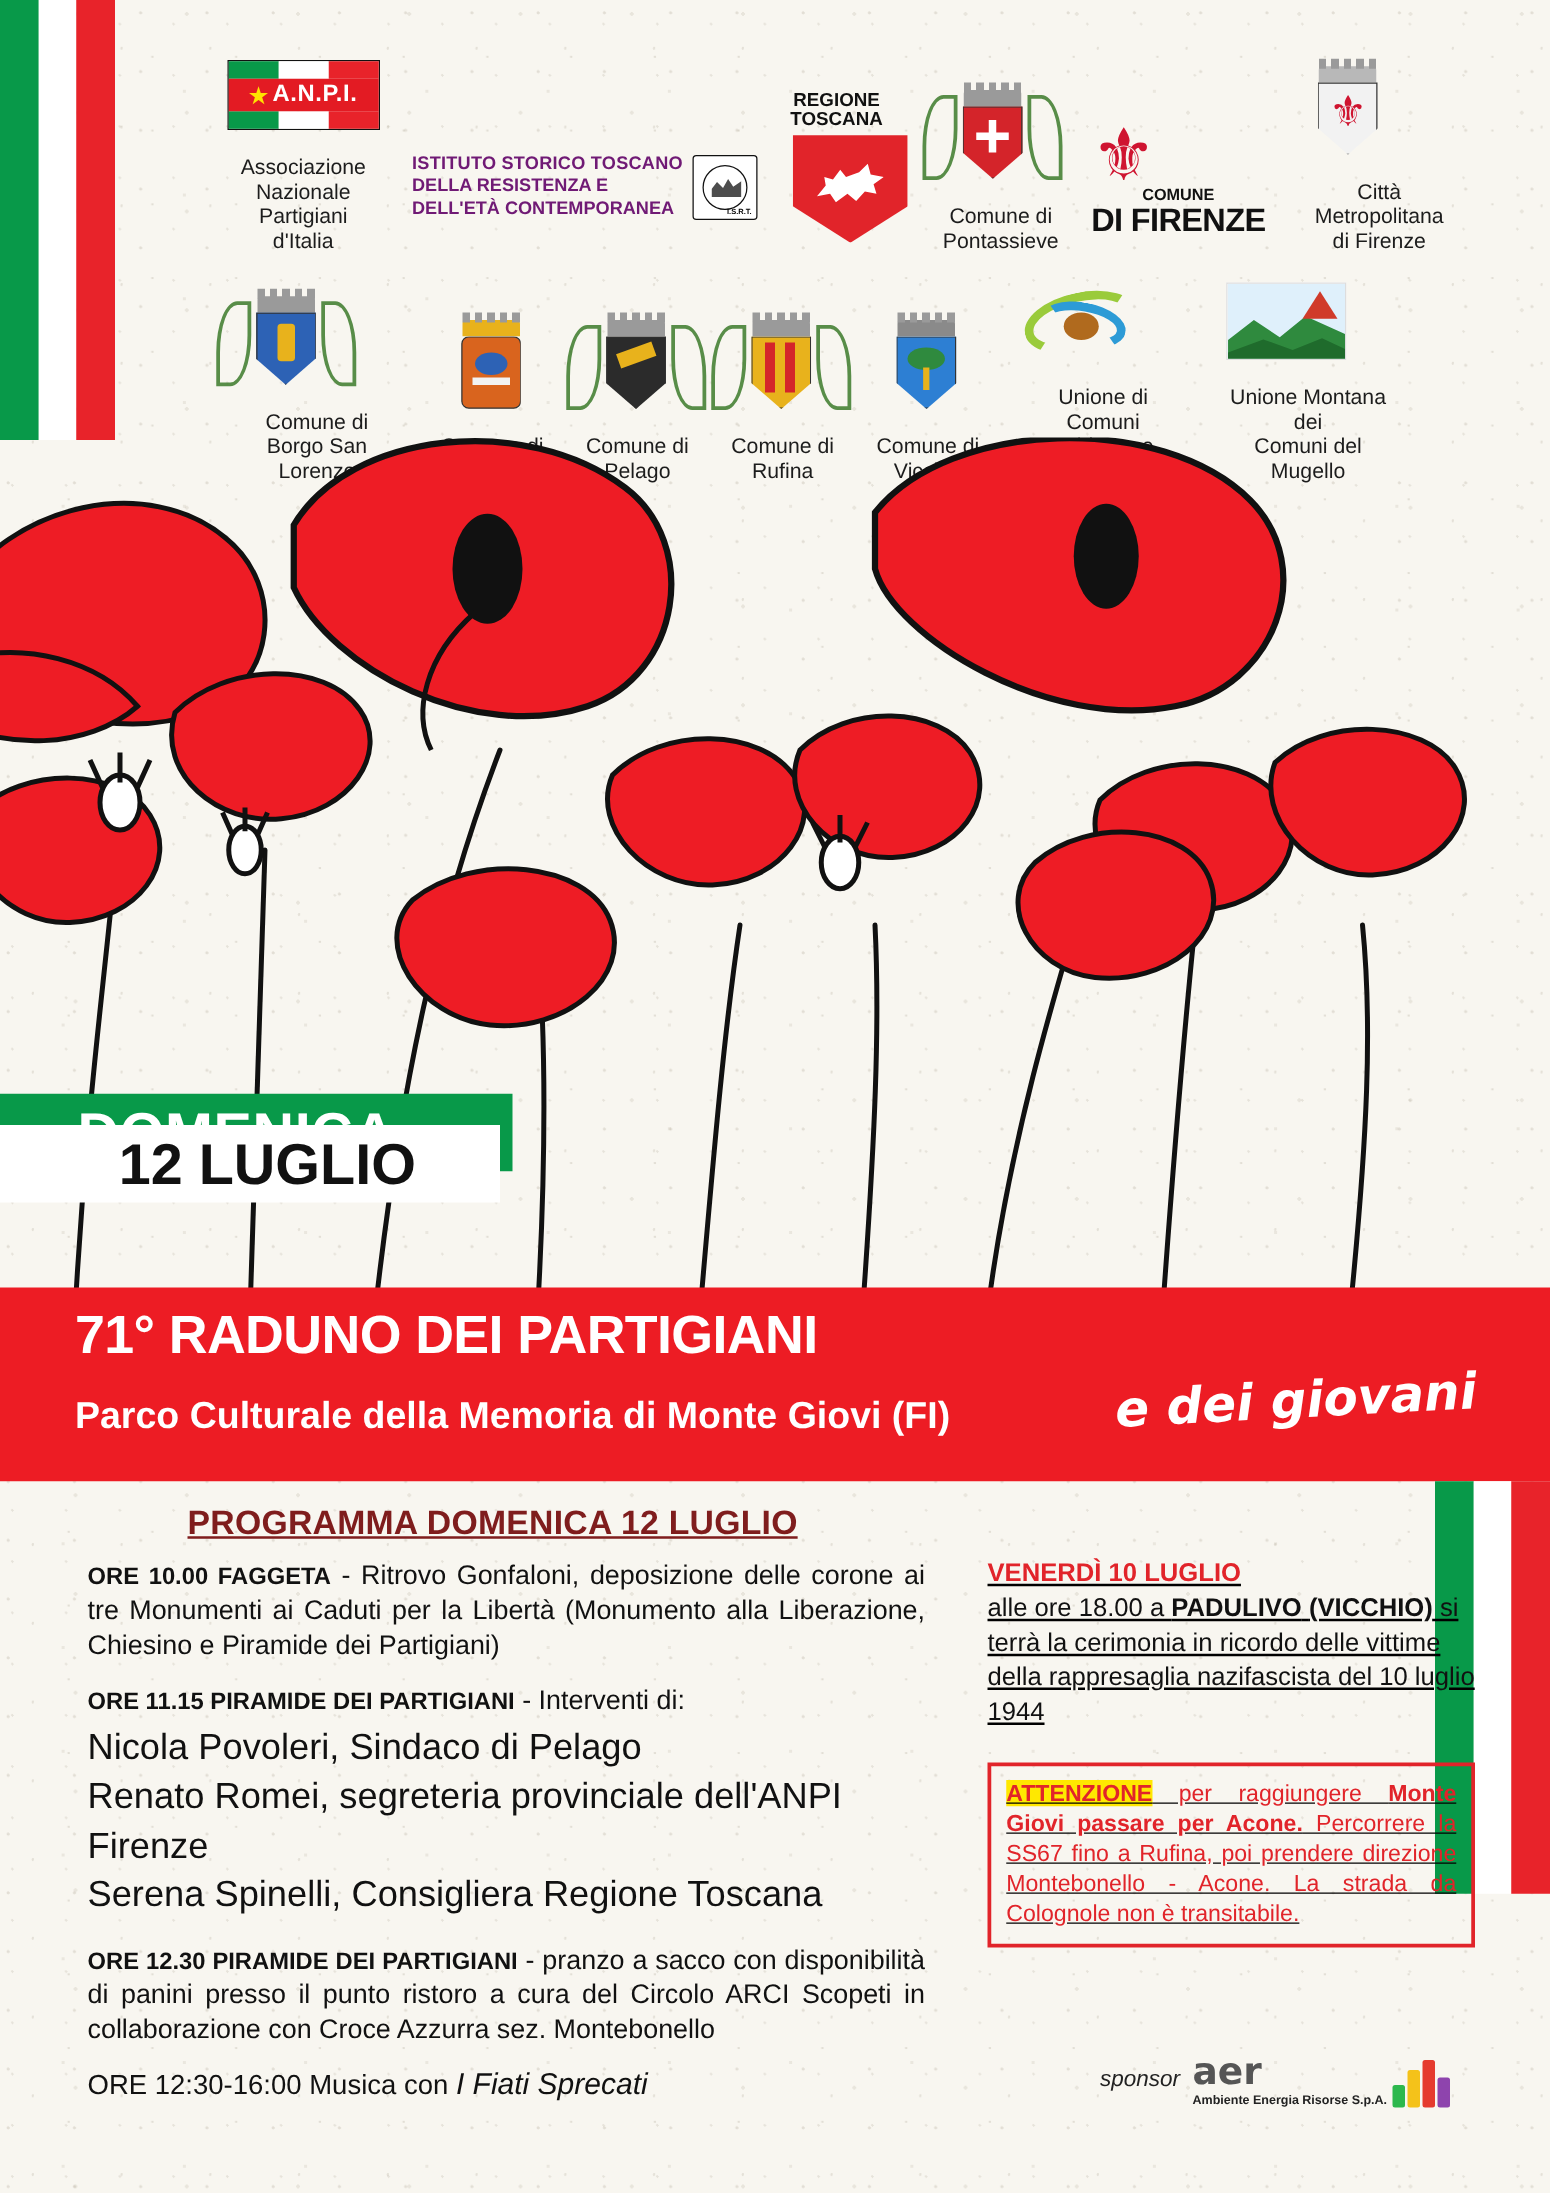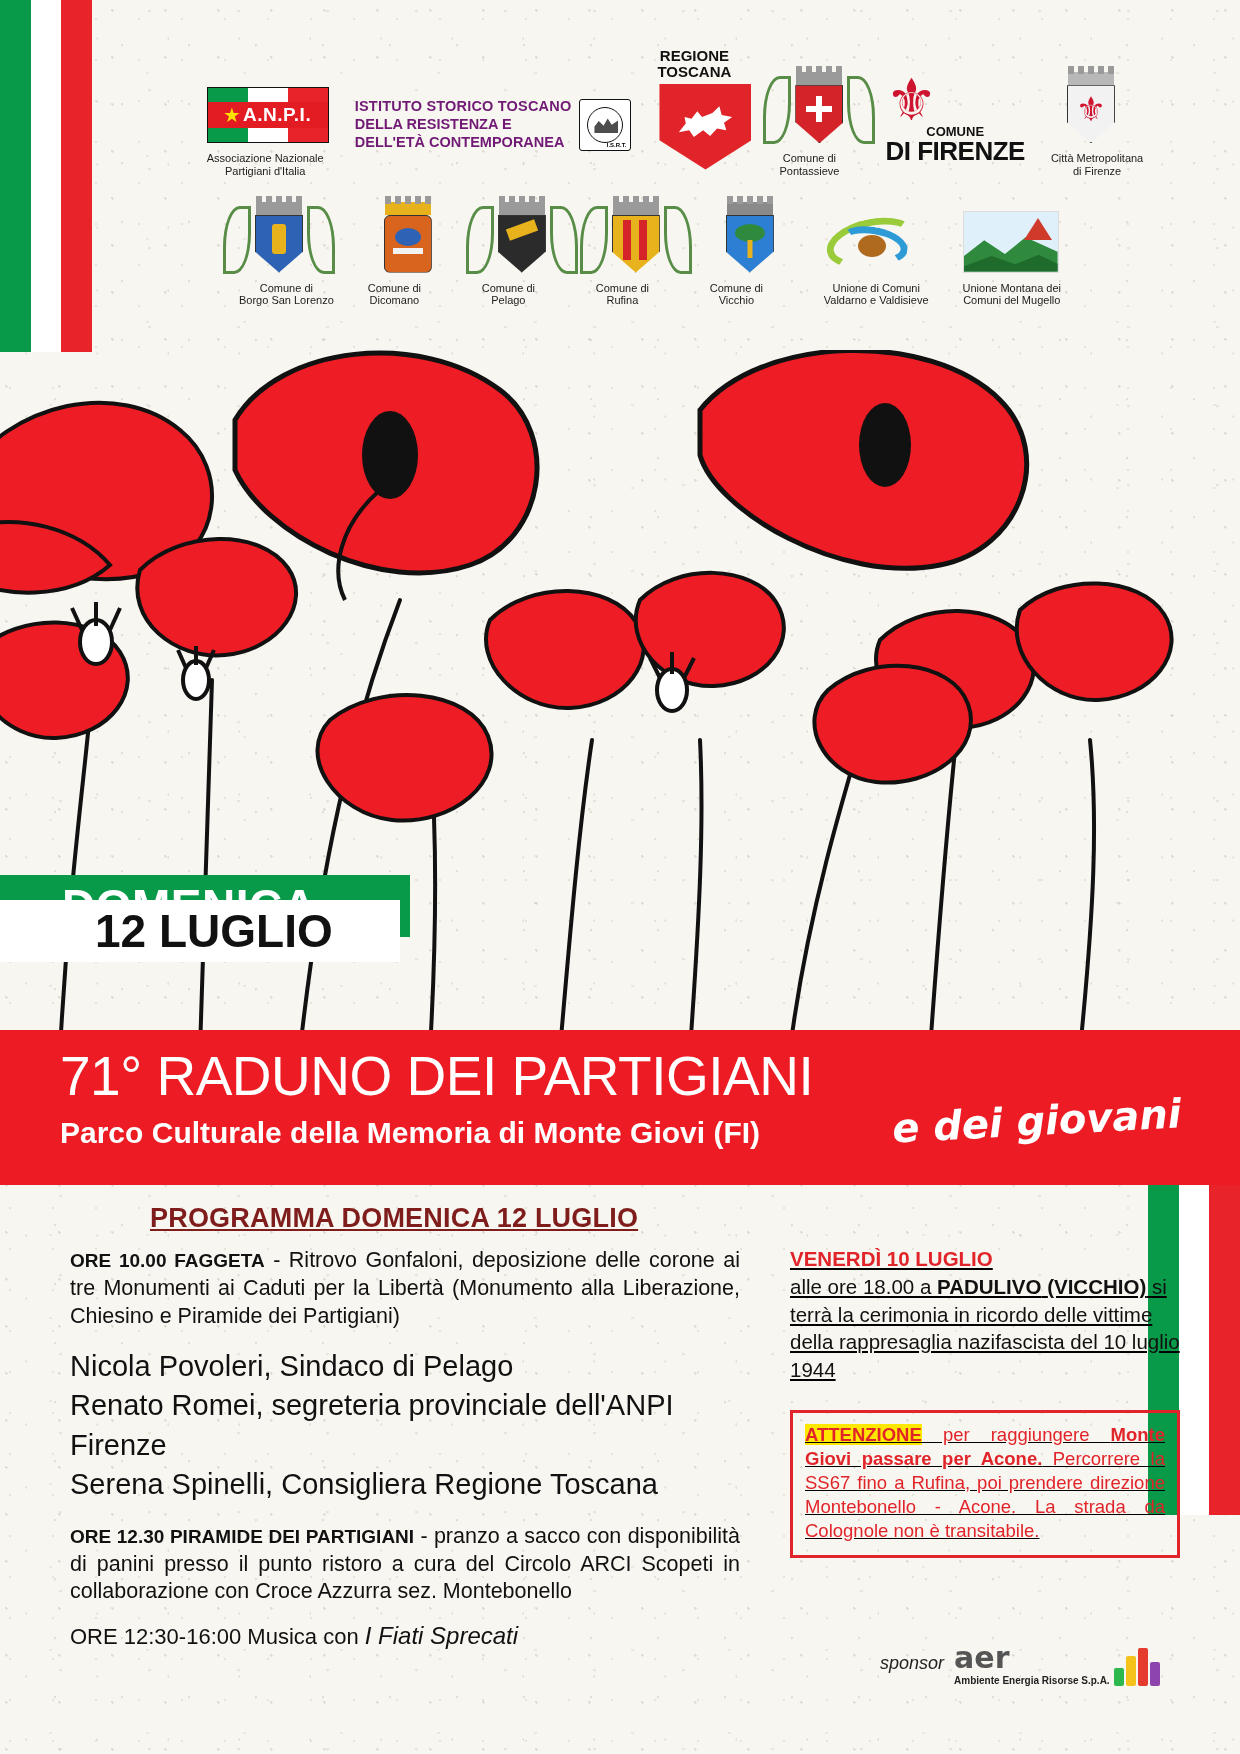--- a/index.html
+++ b/index.html
@@ -31,21 +31,21 @@
   .bar-green { background:#089949; }
   .bar-white { background:#ffffff; }
   .bar-red   { background:#e8232a; }
 
   
   .logos { position:absolute; left:0; top:0; width:1240px; }
   .logo-row { display:flex; align-items:flex-end; justify-content:center; }
   .logo-row1 { padding-top:48px; gap:26px; padding-left:110px; }
   .logo-row2 { padding-top:24px; gap:34px; padding-left:60px; }
   .logo { display:flex; flex-direction:column; align-items:flex-start; }
-  .logo .cap { font-size:11px; line-height:1.15; text-align:center; color:#1c1c1c; margin-top:9px; max-width:130px; }
+  .logo .cap { font-size:17px; line-height:1.15; text-align:center; color:#1c1c1c; margin-top:20px; max-width:130px; }
 
   .anpi-box { width:122px; }
   .anpi-flag { width:122px; height:56px; display:flex; flex-direction:column; border:1px solid #111; }
   .anpi-flag .r { flex:1; display:flex; }
   .anpi-flag .r span { flex:1; }
   .anpi-title { position:relative; height:26px; background:#e31b23; display:flex; align-items:center; justify-content:center;
                 color:#fff; font-weight:bold; font-size:19px; letter-spacing:.5px; }
   .anpi-star { color:#ffe300; font-size:17px; margin-right:3px; }
 
   .isrt { display:flex; align-items:center; gap:8px; }
@@ -102,21 +102,21 @@
 
   
   .domenica { position:absolute; left:0; top:875px; width:410px; height:62px; background:#089949;
       display:flex; align-items:center; }
   .domenica span { color:#fff; font-size:46px; font-weight:bold; letter-spacing:.5px; padding-left:62px; }
   .dateline { position:absolute; left:0; top:900px; width:400px; height:62px; background:#ffffff; display:flex; align-items:center; }
   .dateline span { color:#111; font-size:46px; font-weight:bold; padding-left:95px; }
 
   
   .band { position:absolute; left:0; top:1030px; width:1240px; height:155px; background:#ed1c24; }
-  .band .t1 { position:absolute; left:60px; top:14px; color:#fff; font-size:55px; font-weight:normal; letter-spacing:-.5px; white-space:nowrap; }
+  .band .t1 { position:absolute; left:60px; top:14px; color:#fff; font-size:43px; font-weight:bold; letter-spacing:-.5px; white-space:nowrap; }
   .band .t2 { position:absolute; right:58px; top:68px; color:#fff; font-size:40px; font-style:italic;
      font-family:"DejaVu Sans", sans-serif; font-weight:bold; transform:rotate(-3deg); }
   .band .t3 { position:absolute; left:60px; top:86px; color:#fff; font-size:30px; font-weight:bold; }
 
   
   .program { position:absolute; left:0; top:1185px; width:1240px; height:569px; }
   .prog-title { position:absolute; left:150px; top:18px; color:#7f1d1d; font-size:27px; font-weight:bold; letter-spacing:.2px;text-decoration:underline; }
   .prog-body { position:absolute; left:70px; top:62px; width:670px; color:#111; }
   .p-item { font-size:21.5px; line-height:1.3; margin-bottom:16px; text-align:justify; }
   .p-item .hd { font-weight:bold; font-size:19px; }
@@ -449,20 +449,23 @@
 
 <div class="program">
   <div class="prog-title">PROGRAMMA DOMENICA 12 LUGLIO</div>
 
   <div class="prog-body">
 
     <div class="p-item">
       <span class="hd">ORE 10.00 FAGGETA</span><span> - Ritrovo Gonfaloni, deposizione delle corone ai tre Monumenti ai Caduti per la Libertà (Monumento alla Liberazione, Chiesino e Piramide dei Partigiani)</span>
     </div>
 
+    <div class="p-item" style="margin-bottom:4px;">
+      <span class="hd">ORE 11.15 PIRAMIDE DEI PARTIGIANI</span><span> - Interventi di:</span>
+    </div>
 
     <div class="p-names" style="margin-bottom:18px;">
       <div><span class="nm">Nicola Povoleri</span><span>, Sindaco di Pelago</span></div>
       <div><span class="nm">Renato Romei</span><span>, segreteria provinciale dell'ANPI Firenze</span></div>
       <div><span class="nm">Serena Spinelli</span><span>, Consigliera Regione Toscana</span></div>
     </div>
 
     <div class="p-item">
       <span class="hd">ORE 12.30 PIRAMIDE DEI PARTIGIANI</span><span> - pranzo a sacco con disponibilità di panini presso il punto ristoro a cura del Circolo ARCI Scopeti in collaborazione con Croce Azzurra sez. Montebonello</span>
     </div>

